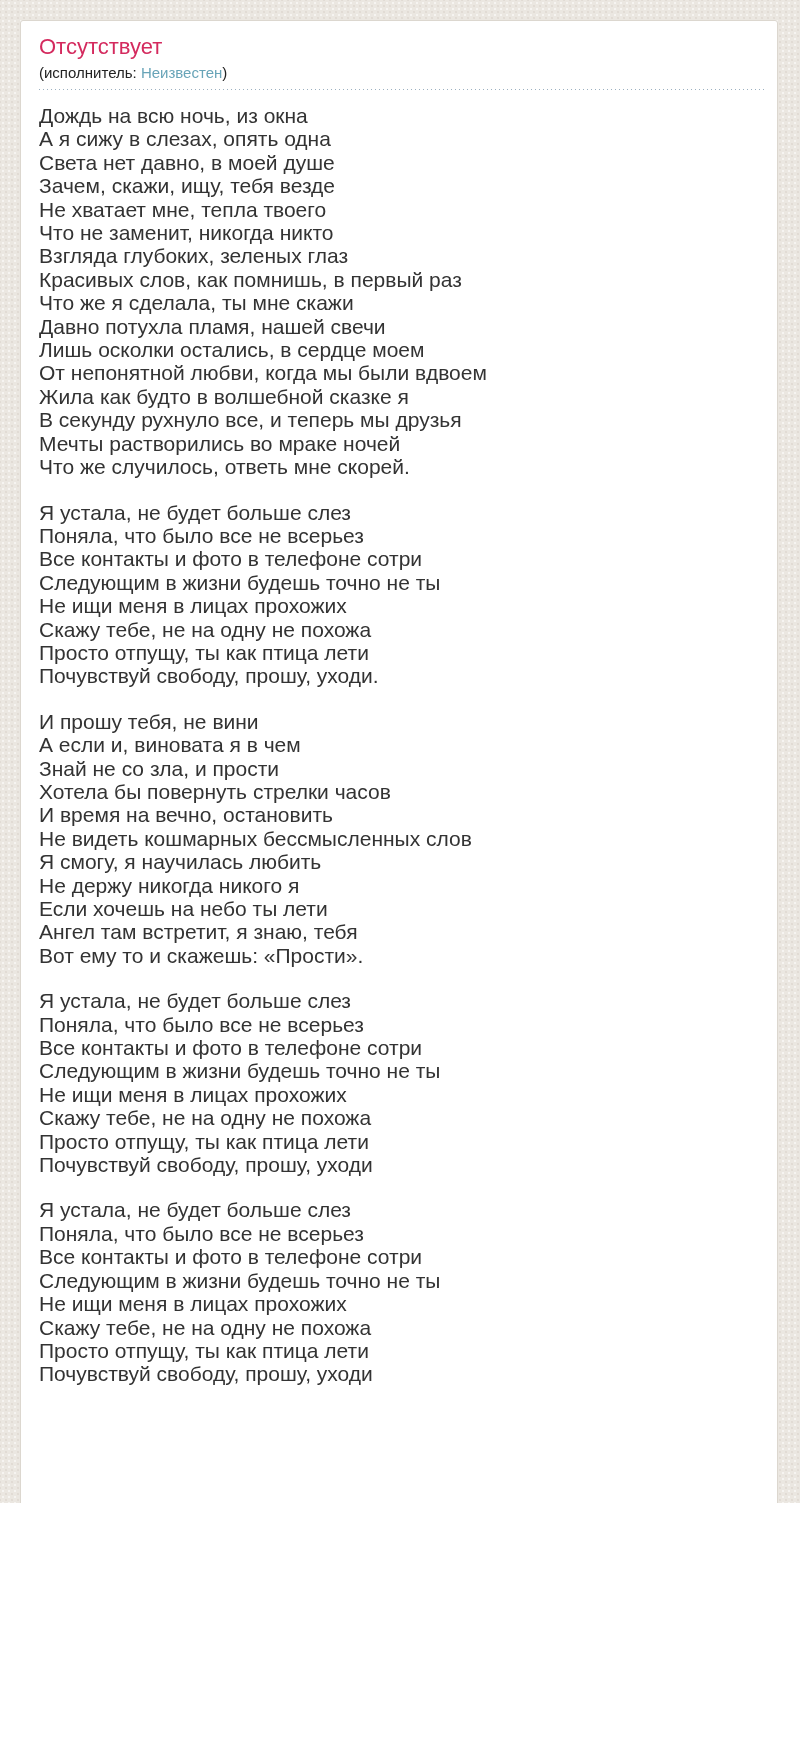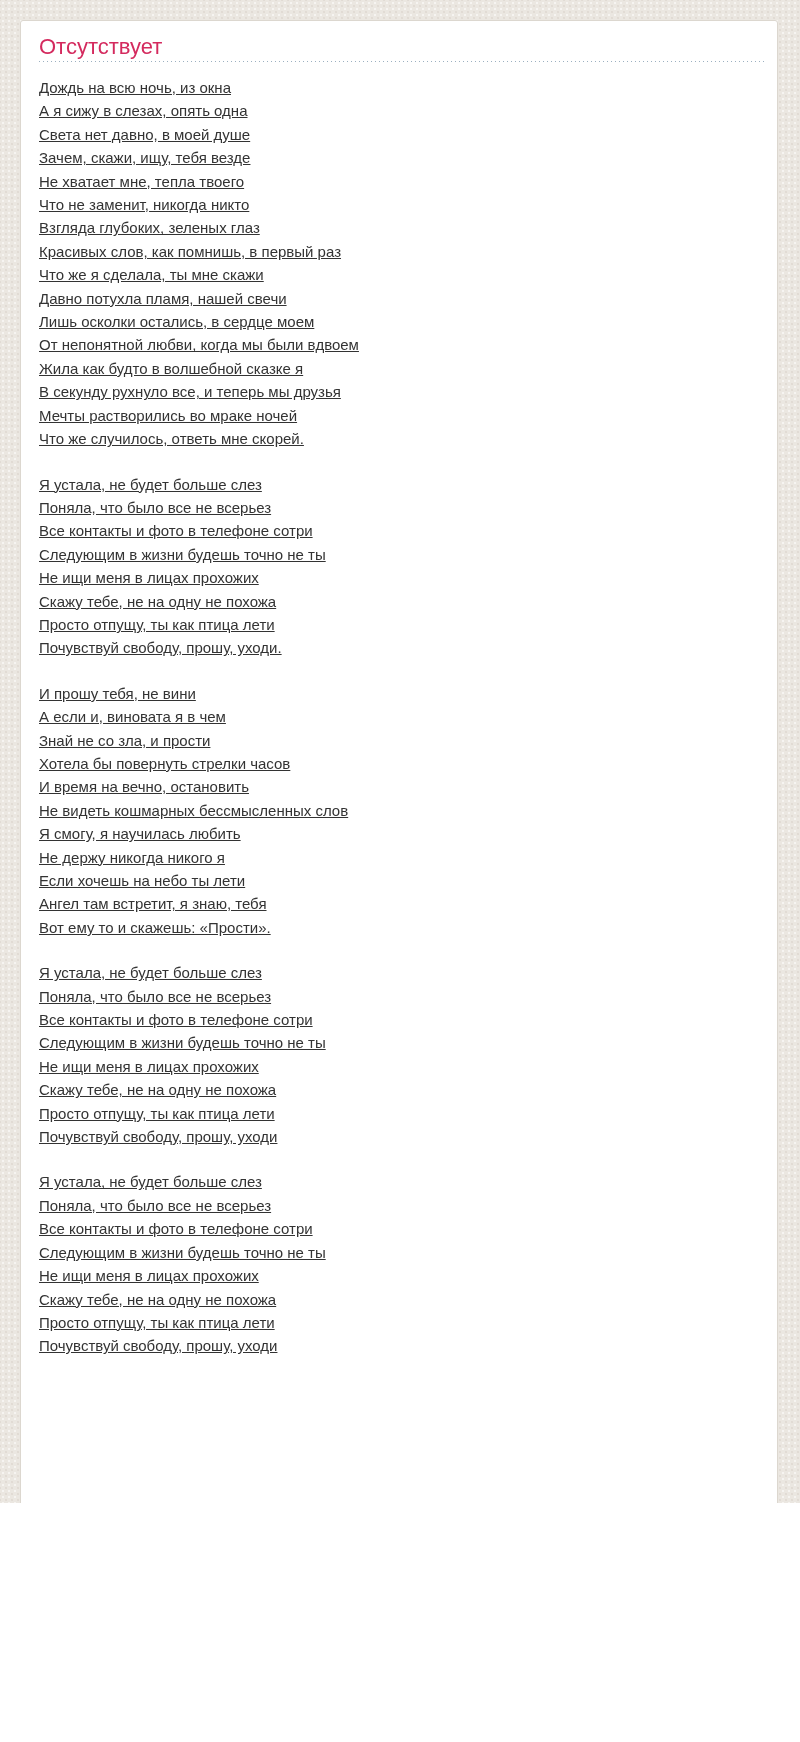--- a/index.html
+++ b/index.html
@@ -55,36 +55,36 @@
   .separator {
     height: 1px;
     background-image: repeating-linear-gradient(
       to right,
       #9cb0c0 0px, #9cb0c0 1px,
       transparent 1px, transparent 4px
     );
   }
   .lyrics {
     margin-top: 14px;
-    font-size: 15px;
+    font-size: 21px;
     line-height: 23.4px;
     color: #333333;
-    text-decoration: underline;
   }
   .stanza {
     margin: 0 0 22px 0;
     white-space: pre-line;
   }
 </style>
 </head>
 <body>
 
 <div class="page">
   <div class="card">
     <h1 class="title">Отсутствует</h1>
+    <div class="subtitle"><span>(исполнитель: </span><a class="artist-link">Неизвестен</a><span>)</span></div>
     <div class="separator"></div>
     <div class="lyrics">
         <p class="stanza">Дождь на всю ночь, из окна
 А я сижу в слезах, опять одна
 Света нет давно, в моей душе
 Зачем, скажи, ищу, тебя везде
 Не хватает мне, тепла твоего
 Что не заменит, никогда никто
 Взгляда глубоких, зеленых глаз
 Красивых слов, как помнишь, в первый раз

